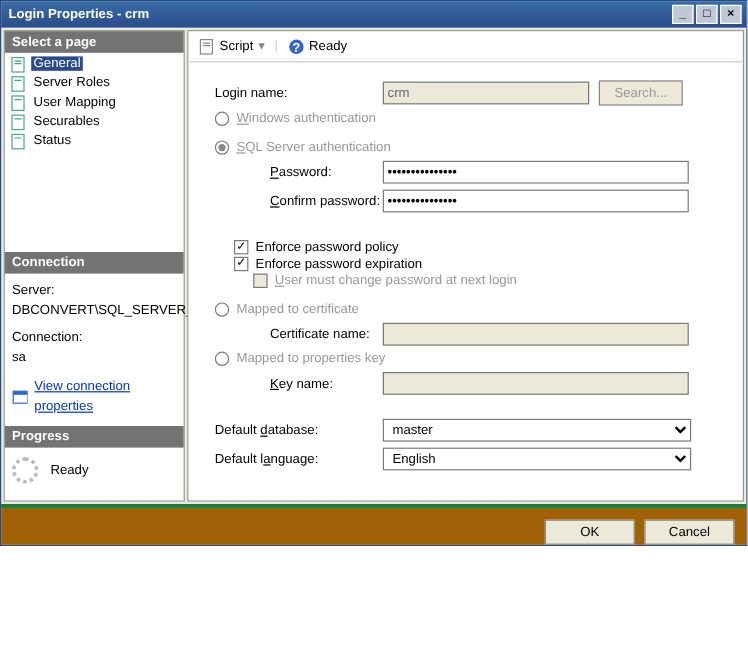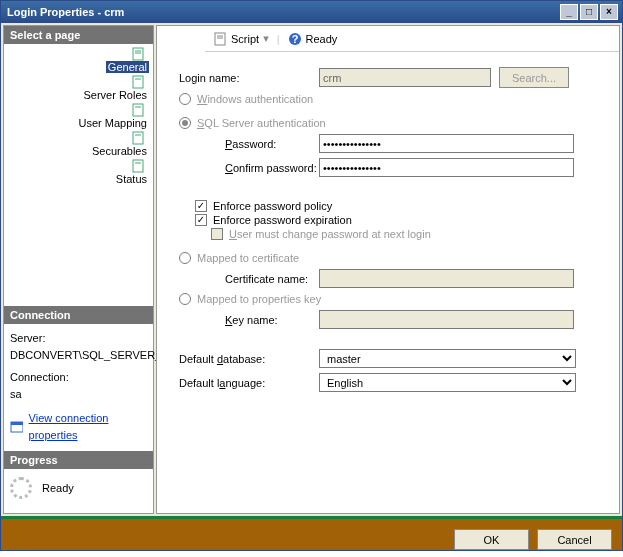--- a/index.html
+++ b/index.html
@@ -1,36 +1,36 @@
 <!DOCTYPE html>
 <html><head>
 <meta charset="utf-8">
 <style>
 * { box-sizing: border-box; font-family: Tahoma, Arial, sans-serif; font-size: 11px; }
 body { margin: 0; background: #fff; }
-.window { width: 623px; height: 551px; border: 1px solid #2a4a8a; display: flex; flex-direction: column; background: #ece9d8; }
+.window { width: 623px; height: 455px; border: 1px solid #2a4a8a; display: flex; flex-direction: column; background: #ece9d8; }
 .titlebar { height: 22px; background: linear-gradient(#3a6ea5, #2a4a8a); color: #fff; display: flex; align-items: center; padding: 0 4px; }
 .titlebar-text { flex: 1; font-weight: bold; padding-left: 2px; }
 .winbtn { width: 18px; height: 16px; border: 1px solid #fff; margin-left: 2px; display: flex; align-items: center; justify-content: center; background: #c0c8d8; color: #000; font-weight: bold; font-size: 10px; line-height: 1; }
 .body { flex: 1; display: flex; flex-direction: column; }
 .main { flex: 1; display: flex; overflow: hidden; }
 .sidebar { width: 151px; background: #fff; border: 1px solid #999; margin: 2px 0 2px 2px; display: flex; flex-direction: column; }
 .sect-head { background: #737373; color: #fff; padding: 3px 6px; font-weight: bold; }
 .nav { padding: 2px 0; }
-.nav-item { display: flex; align-items: flex-end; padding: 1px 4px; cursor: default; flex-direction: column; }
+.nav-item { display: flex; align-items: flex-start; padding: 1px 4px; cursor: default; }
 .nav-item.sel .nav-label { background: #2a4a8a; color: #fff; padding: 0 2px; }
 .nav-label { padding: 0 2px; }
 .nav-icon { width: 14px; height: 14px; margin-right: 4px; }
 .conn-block { padding: 6px 6px 8px; line-height: 1.5; }
 .link { color: #0033cc; text-decoration: underline; cursor: pointer; }
 .flex1 { flex: 1; }
 .prog { display: flex; align-items: center; padding: 8px 6px 14px; }
 .spinner { width: 22px; height: 22px; border: 3px dotted #bbb; border-radius: 50%; margin-right: 10px; }
 .content { flex: 1; display: flex; flex-direction: column; background: #fff; border: 1px solid #999; margin: 2px 2px 2px 2px; }
-.toolbar { height: 26px; border-bottom: 1px solid #ccc; display: flex; align-items: center; padding: 0 4px; gap: 4px; margin-left: 48px; }
+.toolbar { height: 26px; border-bottom: 1px solid #ccc; display: flex; align-items: center; padding: 0 4px; gap: 4px; }
 .tb-btn { display: flex; align-items: center; padding: 2px 4px; gap: 4px; cursor: default; }
 .tb-sep { color: #888; }
 .form { padding: 10px 14px 10px 22px; }
 .row { display: flex; align-items: center; margin: 5px 0; }
 .lbl { width: 140px; }
 .lbl-ind { width: 124px; margin-left: 16px; padding-left: 30px; }
 .lbl.dis, .opt.dis { color: #999; }
 input.txt, select.sel { border: 1px solid #7a7a7a; height: 19px; padding: 1px 3px; background: #fff; }
 input.txt.dis, input.txt[disabled] { background: #ece9d8; color: #666; }
 .btn { height: 21px; border: 1px solid #888; background: #ece9d8; padding: 0 12px; cursor: default; }

